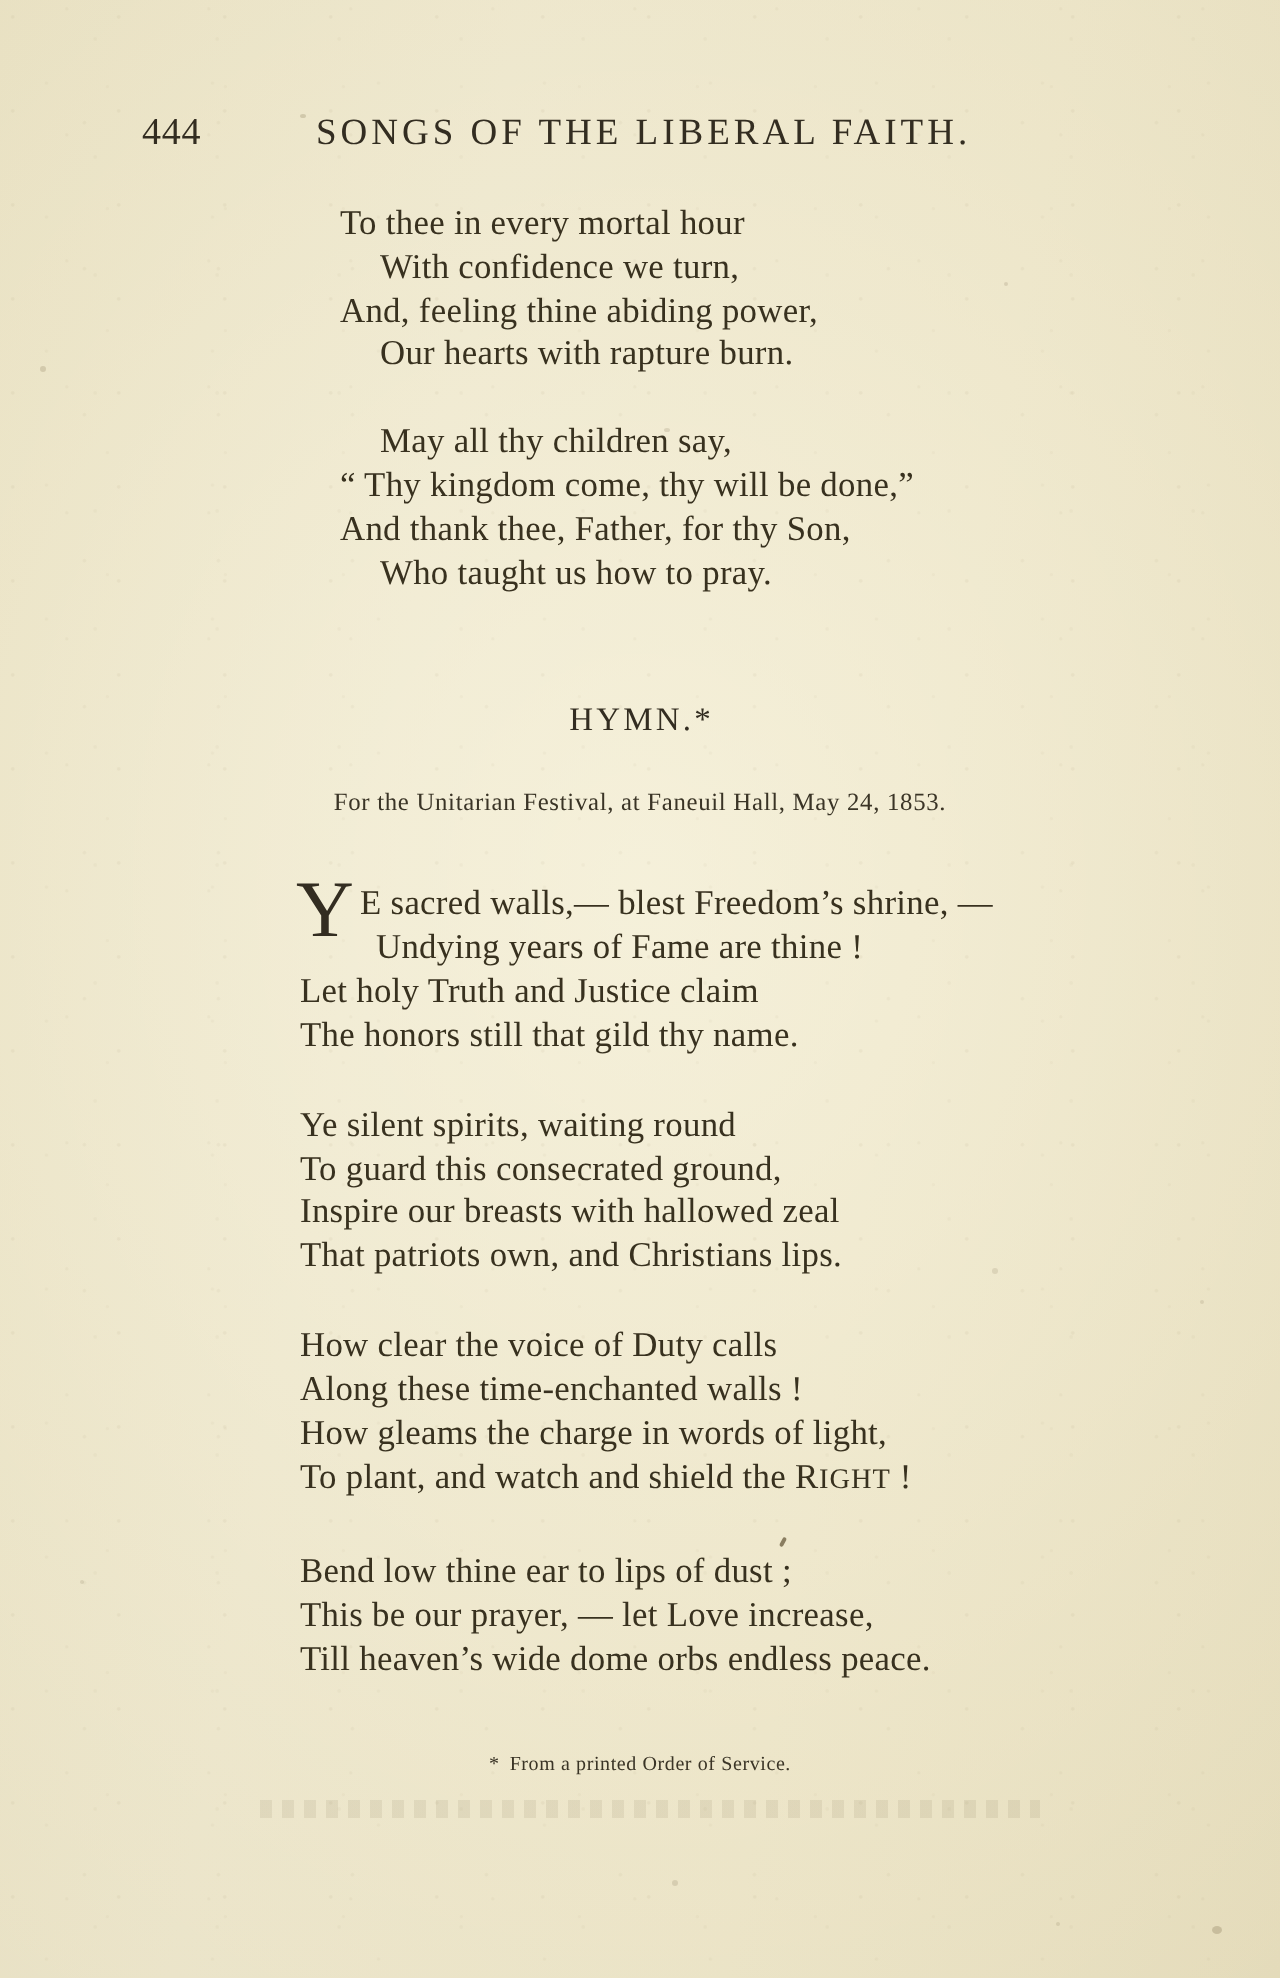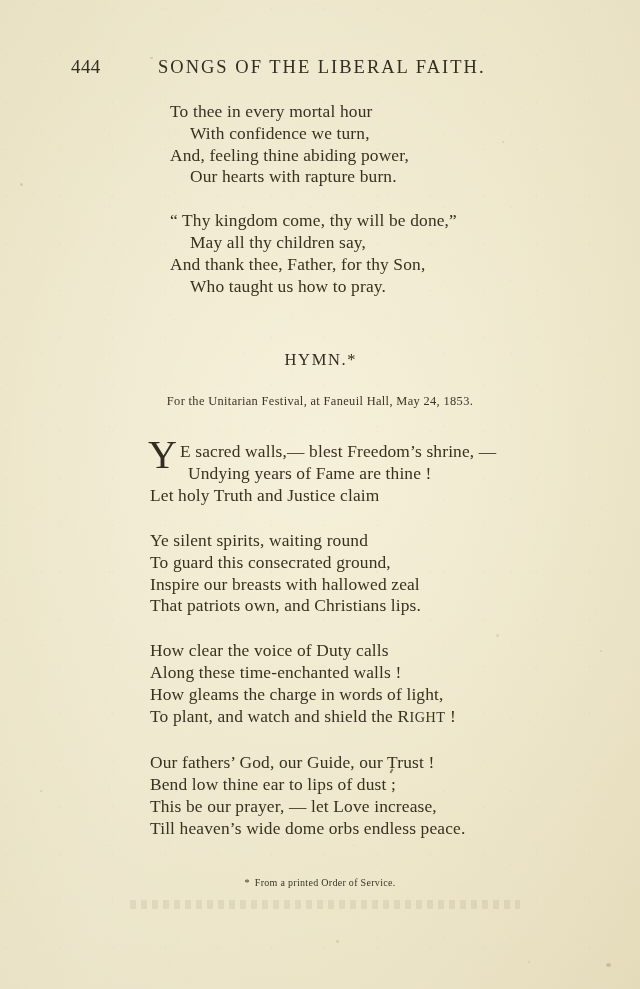--- a/index.html
+++ b/index.html
@@ -223,53 +223,53 @@
   </div>
 
   <div class="block poem-top" id="poem-top">
       <div class="stanza">
         <div class="line">To thee in every mortal hour</div>
         <div class="line indent">With confidence we turn,</div>
         <div class="line">And, feeling thine abiding power,</div>
         <div class="line indent">Our hearts with rapture burn.</div>
       </div>
       <div class="stanza">
+        <div class="line indent">May all thy children say,</div>
         <div class="line">“ Thy kingdom come, thy will be done,”</div>
-        <div class="line indent">May all thy children say,</div>
         <div class="line">And thank thee, Father, for thy Son,</div>
         <div class="line indent">Who taught us how to pray.</div>
       </div>
     </div>
 
   <div class="hymn-title">
     <span>HYMN.</span><span class="star">*</span>
   </div>
 
   <div class="hymn-sub">For the Unitarian Festival, at Faneuil Hall, May 24, 1853.</div>
 
   <div class="block hymn-body" id="hymn-body">
       <div class="stanza">
         <div class="line dropcap-line"><span class="dropcap">Y</span><span class="after">E sacred walls,— blest Freedom’s shrine, —</span></div>
         <div class="line indent hang">Undying years of Fame are thine !</div>
         <div class="line">Let holy Truth and Justice claim</div>
+        <div class="line">The honors still that gild thy name.</div>
       </div>
       <div class="stanza">
         <div class="line">Ye silent spirits, waiting round</div>
         <div class="line">To guard this consecrated ground,</div>
         <div class="line">Inspire our breasts with hallowed zeal</div>
         <div class="line">That patriots own, and Christians lips.</div>
       </div>
       <div class="stanza">
         <div class="line">How clear the voice of Duty calls</div>
         <div class="line">Along these time-enchanted walls !</div>
         <div class="line">How gleams the charge in words of light,</div>
         <div class="line"><span>To plant, and watch and shield the </span><span class="smallcaps"><span class="cap">R</span>IGHT</span><span> !</span></div>
       </div>
       <div class="stanza">
-        <div class="line">Our fathers’ God, our Guide, our Trust !</div>
         <div class="line">Bend low thine ear to lips of dust ;</div>
         <div class="line">This be our prayer, — let Love increase,</div>
         <div class="line">Till heaven’s wide dome orbs endless peace.</div>
       </div>
     </div>
 
   <div class="footnote">
     <span class="fn-star">*</span><span>From a printed Order of Service.</span>
   </div>
 

